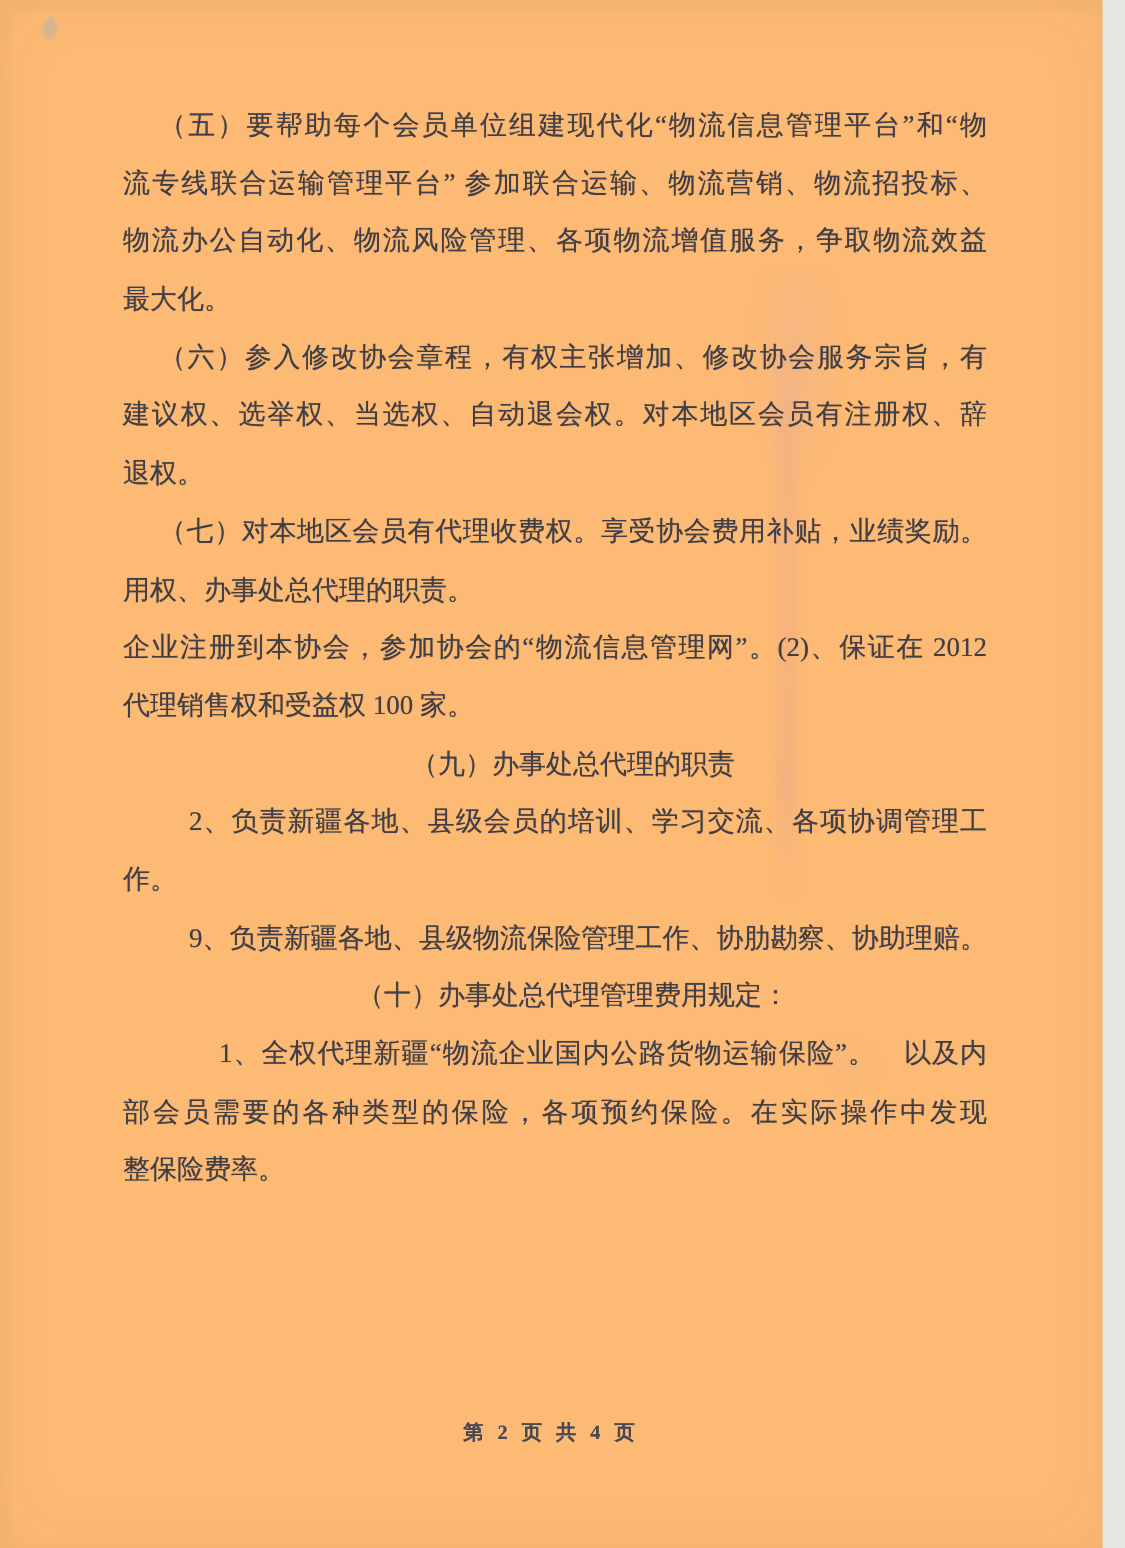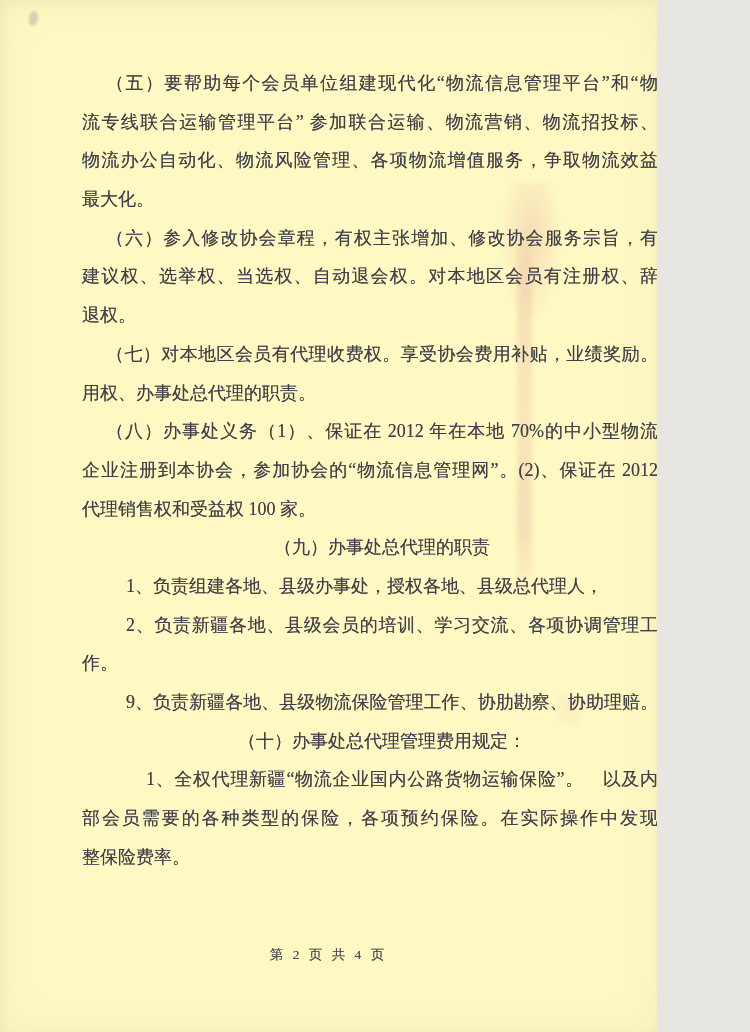--- a/index.html
+++ b/index.html
@@ -6,23 +6,23 @@
     margin: 0;
     padding: 0;
     width: 750px;
     height: 1032px;
     overflow: hidden;
     background: #e8e6e2;
     font-family: "Liberation Serif", "DejaVu Serif", serif;
   }
   .page {
     position: relative;
-    width: 657px;
+    width: 735px;
     height: 1032px;
-    background: #fef9c3;
+    background: #fdba74;
     box-shadow: inset 0 0 45px rgba(70,60,45,0.05), inset 3px 3px 10px rgba(70,60,45,0.04);
     overflow: hidden;
   }
   .content {
     position: absolute;
     left: 82px;
     top: 64px;
     width: 576px;
   }
   .line {
@@ -46,20 +46,21 @@
   .footer {
     position: absolute;
     left: 0;
     right: 0;
     top: 946px;
     text-align: center;
     font-size: 13.5px;
     letter-spacing: 3px;
     color: #4a4952;
     text-shadow: 0 0 0.4px rgba(74,73,82,0.6);
+    font-weight: bold;
   }
   
   .corner-mark {
     position: absolute;
     left: 29px;
     top: 11px;
     width: 9px;
     height: 15px;
     background: #b9b3ab;
     opacity: 0.55;
@@ -118,25 +119,23 @@
   <div class="content">
       <div class="line indent-para fill">（五）要帮助每个会员单位组建现代化“物流信息管理平台”和“物</div>
       <div class="line indent-none fill">流专线联合运输管理平台” 参加联合运输、物流营销、物流招投标、</div>
       <div class="line indent-none fill">物流办公自动化、物流风险管理、各项物流增值服务，争取物流效益</div>
       <div class="line indent-none">最大化。</div>
       <div class="line indent-para fill">（六）参入修改协会章程，有权主张增加、修改协会服务宗旨，有</div>
       <div class="line indent-none fill">建议权、选举权、当选权、自动退会权。对本地区会员有注册权、辞</div>
       <div class="line indent-none">退权。</div>
       <div class="line indent-para fill">（七）对本地区会员有代理收费权。享受协会费用补贴，业绩奖励。</div>
       <div class="line indent-none">用权、办事处总代理的职责。</div>
-      <div class="line indent-para fill">（八）办事处义务（1）、保证在 2012 年在本地 70%的中小型物流</div>
       <div class="line indent-none fill">企业注册到本协会，参加协会的“物流信息管理网”。(2)、保证在 2012</div>
       <div class="line indent-none">代理销售权和受益权 100 家。</div>
       <div class="line indent-para">（九）办事处总代理的职责</div>
-      <div class="line indent-item">1、负责组建各地、县级办事处，授权各地、县级总代理人，</div>
       <div class="line indent-item fill">2、负责新疆各地、县级会员的培训、学习交流、各项协调管理工</div>
       <div class="line indent-none">作。</div>
       <div class="line indent-item fill">9、负责新疆各地、县级物流保险管理工作、协肋勘察、协助理赔。</div>
       <div class="line indent-para">（十）办事处总代理管理费用规定：</div>
       <div class="line indent-item2 fill">1、全权代理新疆“物流企业国内公路货物运输保险”。　以及内</div>
       <div class="line indent-none fill">部会员需要的各种类型的保险，各项预约保险。在实际操作中发现</div>
       <div class="line indent-none">整保险费率。</div>
     </div>
 
   <div class="footer">第 2 页 共 4 页</div>

